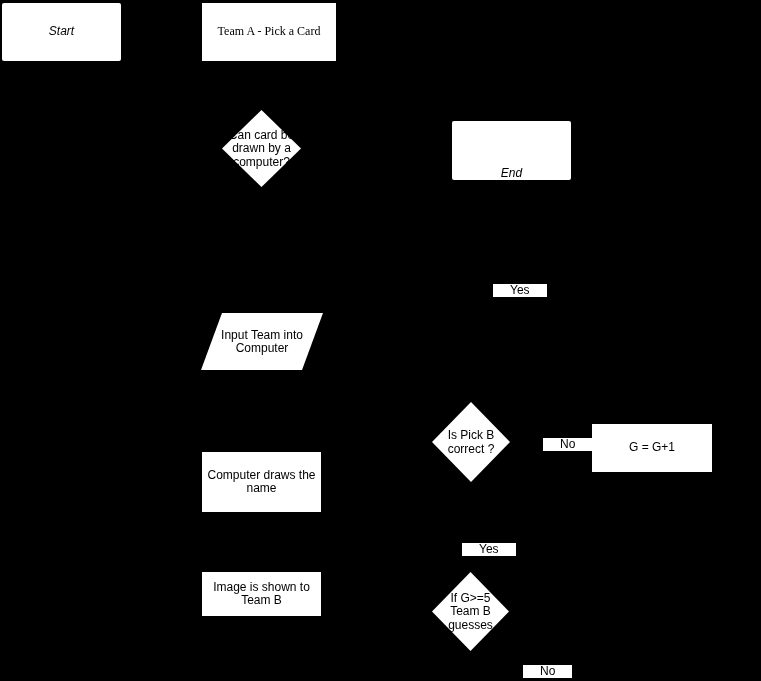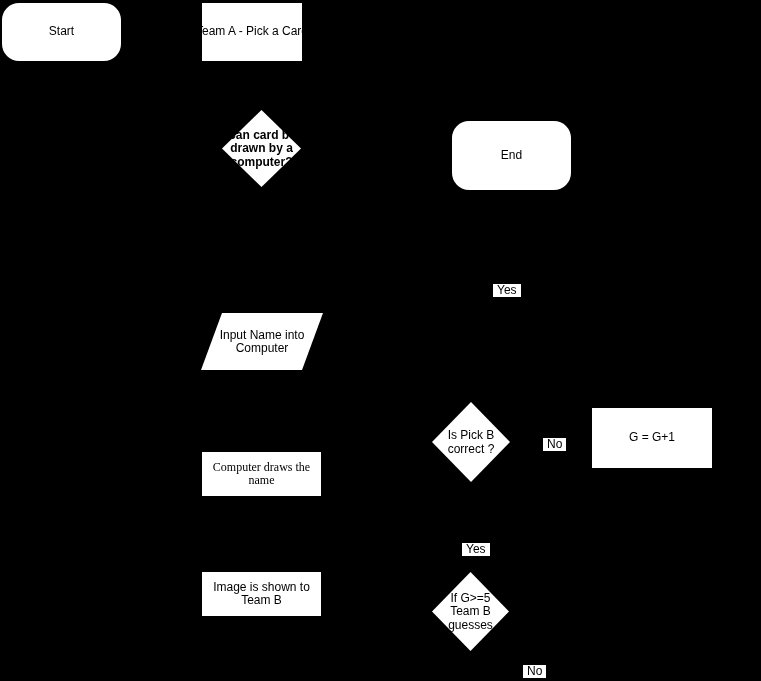--- a/index.html
+++ b/index.html
@@ -17,21 +17,21 @@
   .node {
     position: absolute;
     display: flex;
     align-items: center;
     justify-content: center;
     text-align: center;
     white-space: pre;
     line-height: 13.5px;
     background: #fff;
   }
-  .terminator { border-radius: 17px; }
+  .terminator { border-radius: 2px; font-style: italic; }
   
   .shape-wrap { position: absolute; }
   .shape {
     position: absolute;
     inset: 0;
     background: #fff;
   }
   .diamond { clip-path: polygon(50% 0, 100% 50%, 50% 100%, 0 50%); }
   .para    { clip-path: polygon(17.2% 0, 100% 0, 82.8% 100%, 0 100%); }
   .overlay-label {
@@ -42,69 +42,69 @@
     width: 110px;
     text-align: center;
     white-space: pre;
     line-height: 13.5px;
   }
   .edge-label {
     position: absolute;
     background: #fff;
     color: #000;
     line-height: 13px;
-    padding: 0 4px;
+    padding: 0 17px;
     white-space: pre;
   }
 </style>
 </head>
 <body>
 
 <div class="canvas">
 
   <div class="node terminator" style="left:2px; top:3px; width:119px; height:58px;">
     <span>Start</span>
   </div>
 
-  <div class="node" style="left:202px; top:3px; width:100px; height:58px;">
+  <div class="node" style="left:202px; top:3px; width:134px; height:58px;font-family:Liberation Serif, serif;">
     <span>Team A - Pick a Card</span>
   </div>
 
-  <div class="shape-wrap" style="left:222px; top:110px; width:79px; height:77px;font-weight:bold;">
+  <div class="shape-wrap" style="left:222px; top:110px; width:79px; height:77px;">
     <div class="shape diamond"></div>
     <div class="overlay-label">Can card be
 drawn by a
 computer?</div>
   </div>
 
-  <div class="node terminator" style="left:452px; top:121px; width:119px; height:69px;">
+  <div class="node terminator" style="left:452px; top:121px; width:119px; height:59px;align-items:flex-end;">
     <span>End</span>
   </div>
 
   <div class="edge-label" style="left:493px; top:284px;">Yes</div>
 
   <div class="shape-wrap" style="left:201px; top:313px; width:122px; height:57px;">
     <div class="shape para"></div>
-    <div class="overlay-label">Input Name into
+    <div class="overlay-label">Input Team into
 Computer</div>
   </div>
 
   <div class="shape-wrap" style="left:432px; top:402px; width:78px; height:80px;">
     <div class="shape diamond"></div>
     <div class="overlay-label">Is Pick B
 correct ?</div>
   </div>
 
   <div class="edge-label" style="left:543px; top:438px;">No</div>
 
-  <div class="node" style="left:592px; top:408px; width:120px; height:60px;">
+  <div class="node" style="left:592px; top:424px; width:120px; height:48px;">
     <span>G = G+1</span>
   </div>
 
-  <div class="node" style="left:202px; top:452px; width:119px; height:44px;font-family:Liberation Serif, serif;">
+  <div class="node" style="left:202px; top:452px; width:119px; height:60px;">
     <span>Computer draws the
 name</span>
   </div>
 
   <div class="edge-label" style="left:462px; top:543px;">Yes</div>
 
   <div class="shape-wrap" style="left:432px; top:572px; width:77px; height:79px;">
     <div class="shape diamond"></div>
     <div class="overlay-label">If G&gt;=5
 Team B

